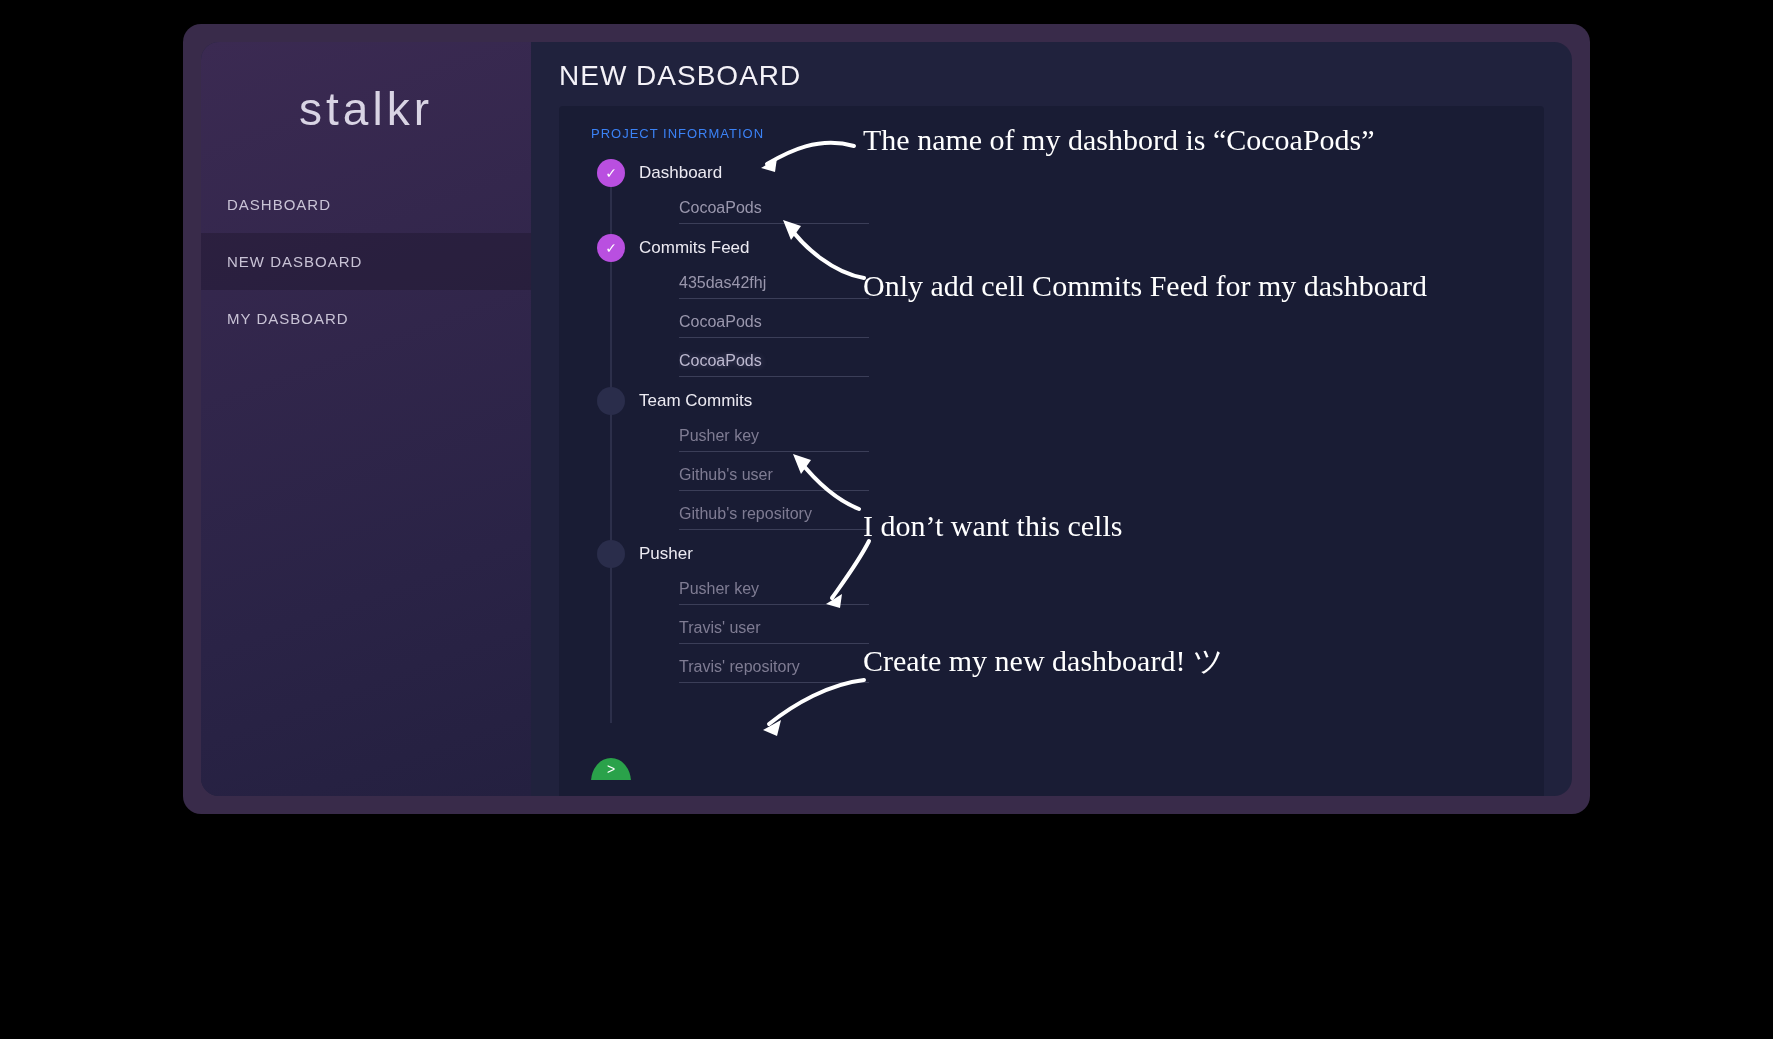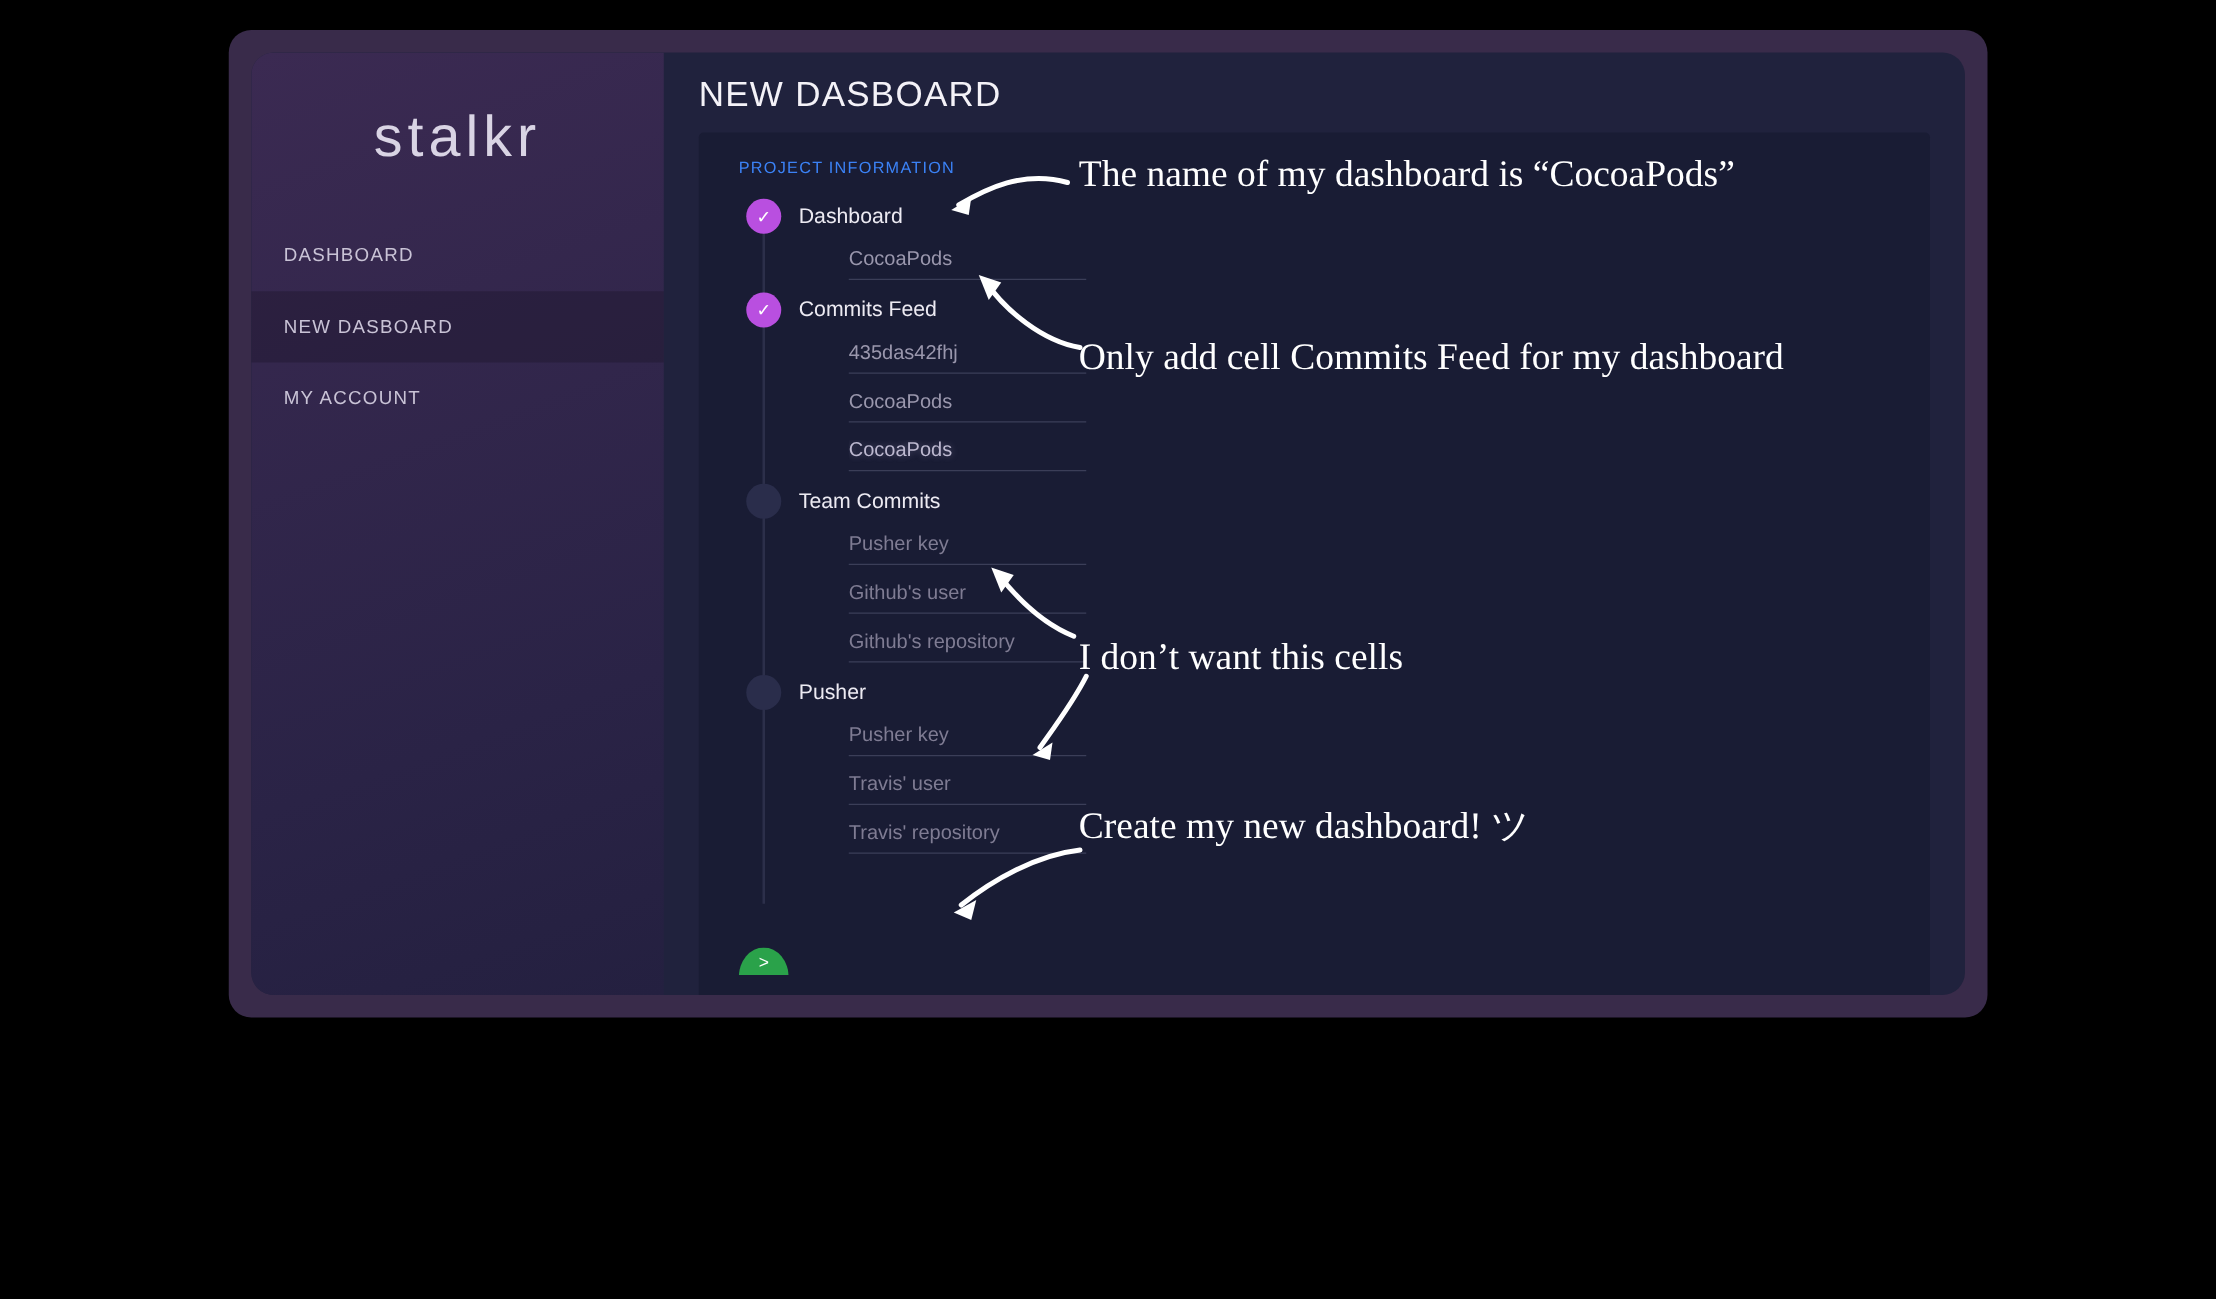--- a/index.html
+++ b/index.html
@@ -174,21 +174,21 @@
 </head>
 <body>
 
 <div class="frame">
   <div class="app">
 
     <aside class="sidebar">
       <div class="logo">stalkr</div>
       <div class="nav-item">DASHBOARD</div>
       <div class="nav-item active">NEW DASBOARD</div>
-      <div class="nav-item">MY ACCOUNT</div>
+      <div class="nav-item">MY DASBOARD</div>
     </aside>
 
     <main class="main">
       <h1 class="page-title">NEW DASBOARD</h1>
 
       <section class="panel">
         <div class="panel-heading">PROJECT INFORMATION</div>
 
         <div class="steps">
           <div class="vline"></div>
@@ -219,21 +219,21 @@
             <div class="dot pending"></div>
             <div class="step-title">Pusher</div>
             <input class="field" placeholder="Pusher key" style="">
             <input class="field" placeholder="Travis' user" style="">
             <input class="field" placeholder="Travis' repository" style="">
           </div>
         </div>
 
         <div class="submit-dot">&gt;</div>
 
-        <div class="ann" style="top:14px; left:304px;">The name of my dashboard is “CocoaPods”</div>
+        <div class="ann" style="top:14px; left:304px;">The name of my dashbord is “CocoaPods”</div>
         <div class="arrow" style="top:30px; left:200px; width:100px; height:40px;">
           <svg width="100" height="40">
               <path d="M95 10 C60 0, 30 15, 8 28"></path>
               <polygon class="head" points="2,32 18,22 16,36"></polygon>
             </svg>
         </div>
 
         <div class="ann" style="top:160px; left:304px;">Only add cell Commits Feed for my dashboard</div>
         <div class="arrow" style="top:112px; left:220px; width:90px; height:70px;">
           <svg width="90" height="70">

